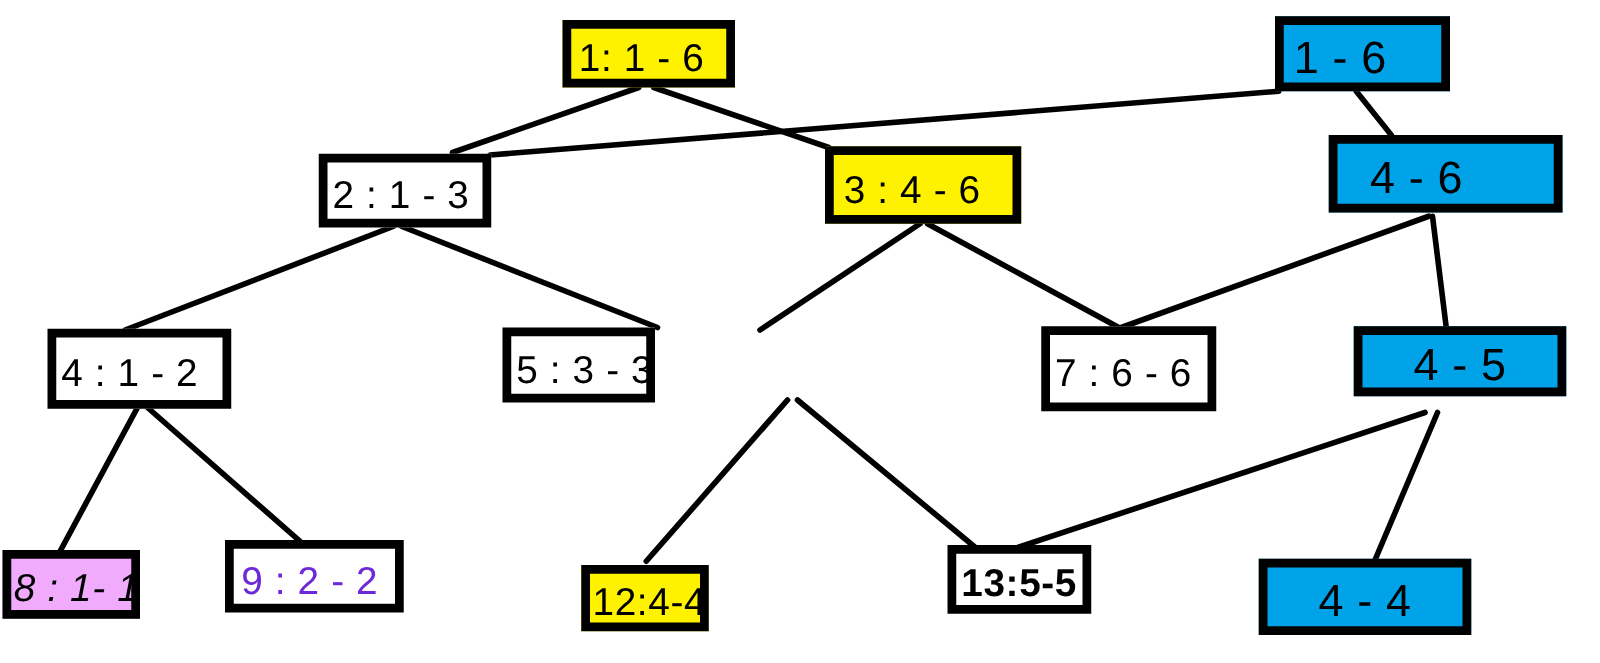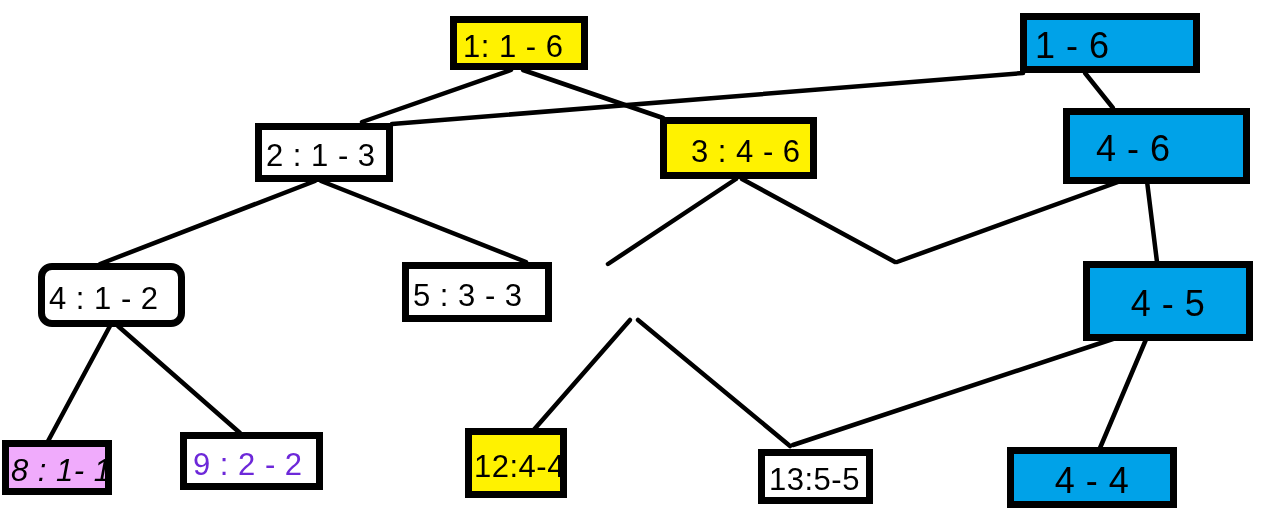--- a/index.html
+++ b/index.html
@@ -71,62 +71,65 @@
       <line x1="630" y1="320" x2="517" y2="449" stroke="#000000"></line>
       <line x1="638" y1="320" x2="790" y2="446" stroke="#000000"></line>
       <line x1="793" y1="445" x2="1140" y2="330" stroke="#000000"></line>
       <line x1="1150" y1="330" x2="1100" y2="448" stroke="#000000"></line>
     </svg>
 
   <div class="node" style="left: 450px; top: 16px; width: 138px; height: 54px; background: rgb(255, 242, 0); border-color: rgb(0, 0, 0); padding-left: 6px;">
     <span class="node-label" style="color: rgb(0, 0, 0);">1: 1 - 6</span>
   </div>
 
-  <div class="node blue" style="left: 1020px; top: 13px; width: 180px; height: 60px; background: rgb(0, 162, 232); border-color: rgb(0, 0, 0); padding-left: 8px;">
+  <div class="node blue" style="left: 1020px; top: 13px; width: 140px; height: 60px; background: rgb(0, 162, 232); border-color: rgb(0, 0, 0); padding-left: 8px;">
     <span class="node-label" style="color: rgb(0, 0, 0);">1 - 6</span>
   </div>
 
   <div class="node" style="left: 255px; top: 123px; width: 138px; height: 59px; background: rgb(255, 255, 255); border-color: rgb(0, 0, 0); padding-left: 4px;">
     <span class="node-label" style="color: rgb(0, 0, 0);">2 : 1 - 3</span>
   </div>
 
-  <div class="node" style="left: 660px; top: 117px; width: 157px; height: 62px; background: rgb(255, 242, 0); border-color: rgb(0, 0, 0); padding-left: 24px;">
+  <div class="node" style="left: 660px; top: 117px; width: 157px; height: 62px; background: rgb(255, 242, 0); border-color: rgb(0, 0, 0); padding-left: 8px;">
     <span class="node-label" style="color: rgb(0, 0, 0);">3 : 4 - 6</span>
   </div>
 
-  <div class="node blue" style="left: 1063px; top: 108px; width: 187px; height: 76px; background: rgb(0, 162, 232); border-color: rgb(0, 0, 0); padding-left: 26px;">
+  <div class="node blue" style="left: 1063px; top: 108px; width: 187px; height: 62px; background: rgb(0, 162, 232); border-color: rgb(0, 0, 0); padding-left: 26px;">
     <span class="node-label" style="color: rgb(0, 0, 0);">4 - 6</span>
   </div>
 
-  <div class="node" style="left: 38px; top: 263px; width: 147px; height: 64px; background: rgb(255, 255, 255); border-color: rgb(0, 0, 0); padding-left: 4px; border-radius: 14px;">
+  <div class="node" style="left: 38px; top: 263px; width: 147px; height: 64px; background: rgb(255, 255, 255); border-color: rgb(0, 0, 0); padding-left: 4px;">
     <span class="node-label" style="color: rgb(0, 0, 0);">4 : 1 - 2</span>
   </div>
 
-  <div class="node" style="left: 402px; top: 262px; width: 150px; height: 60px; background: rgb(255, 255, 255); border-color: rgb(0, 0, 0); padding-left: 4px;">
+  <div class="node" style="left: 402px; top: 262px; width: 122px; height: 60px; background: rgb(255, 255, 255); border-color: rgb(0, 0, 0); padding-left: 4px;">
     <span class="node-label" style="color: rgb(0, 0, 0);">5 : 3 - 3</span>
   </div>
 
 
+  <div class="node" style="left: 833px; top: 261px; width: 140px; height: 68px; background: rgb(255, 255, 255); border-color: rgb(0, 0, 0); padding-left: 4px;">
+    <span class="node-label" style="color: rgb(0, 0, 0);">7 : 6 - 6</span>
+  </div>
 
-  <div class="node blue center" style="left: 1083px; top: 261px; width: 170px; height: 80px; background: rgb(0, 162, 232); border-color: rgb(0, 0, 0);">
+  <div class="node blue center" style="left: 1083px; top: 261px; width: 170px; height: 56px; background: rgb(0, 162, 232); border-color: rgb(0, 0, 0);">
     <span class="node-label" style="color: rgb(0, 0, 0);">4 - 5</span>
   </div>
 
   <div class="node" style="left: 2px; top: 440px; width: 110px; height: 55px; background: #f0abfc; border-color: rgb(0, 0, 0); padding-left: 2px; font-style: italic;">
     <span class="node-label" style="color: rgb(0, 0, 0);">8 : 1- 1</span>
   </div>
 
   <div class="node" style="left: 180px; top: 432px; width: 143px; height: 58px; background: rgb(255, 255, 255); border-color: rgb(0, 0, 0); padding-left: 6px;">
     <span class="node-label" style="color: #6d28d9;">9 : 2 - 2</span>
   </div>
 
-  <div class="node" style="left: 465px; top: 428px; width: 102px; height: 70px; background: rgb(255, 242, 0); border-color: rgb(0, 0, 0); padding-left: 2px;">
+  <div class="node" style="left: 465px; top: 452px; width: 102px; height: 53px; background: rgb(255, 242, 0); border-color: rgb(0, 0, 0); padding-left: 2px;">
     <span class="node-label" style="color: rgb(0, 0, 0);">12:4-4</span>
   </div>
 
-  <div class="node" style="left: 758px; top: 449px; width: 115px; height: 55px; background: rgb(255, 255, 255); border-color: rgb(0, 0, 0); padding-left: 4px;">
+  <div class="node" style="left: 758px; top: 436px; width: 115px; height: 55px; background: rgb(255, 255, 255); border-color: rgb(0, 0, 0); padding-left: 4px; font-weight: bold;">
     <span class="node-label" style="color: rgb(0, 0, 0);">13:5-5</span>
   </div>
 
   <div class="node blue center" style="left: 1007px; top: 447px; width: 170px; height: 61px; background: rgb(0, 162, 232); border-color: rgb(0, 0, 0);">
     <span class="node-label" style="color: #000000;">4 - 4</span>
   </div>
 </div>
 
 </body></html>

